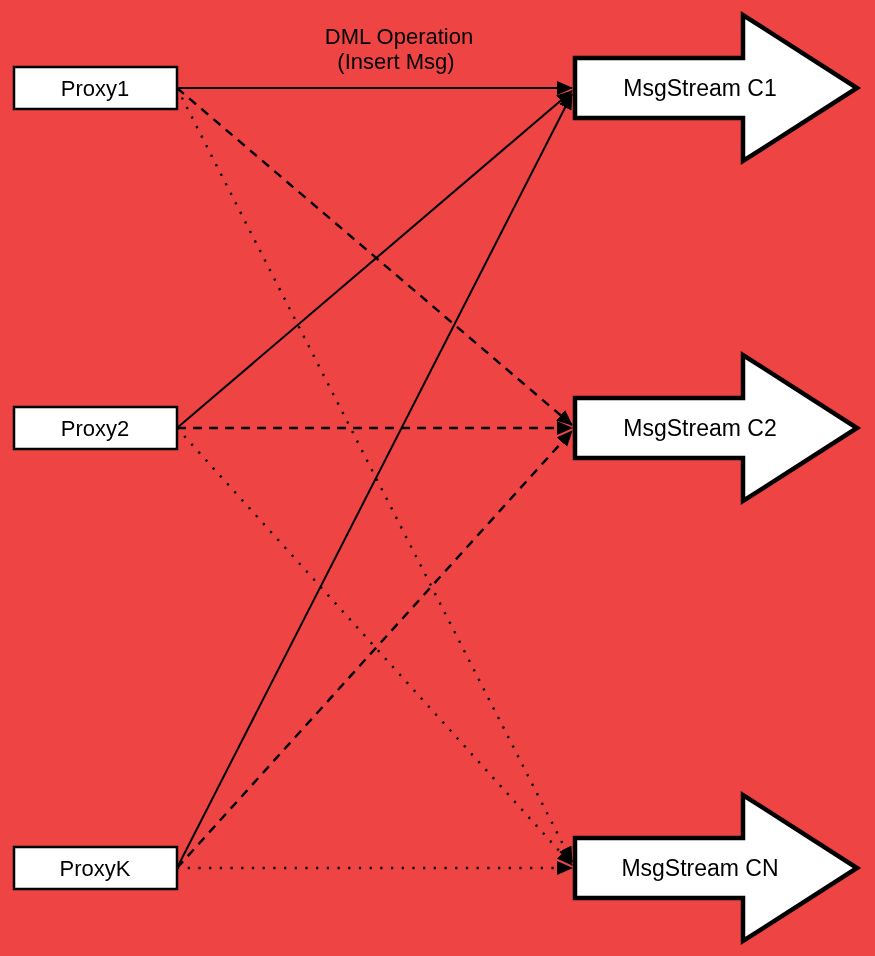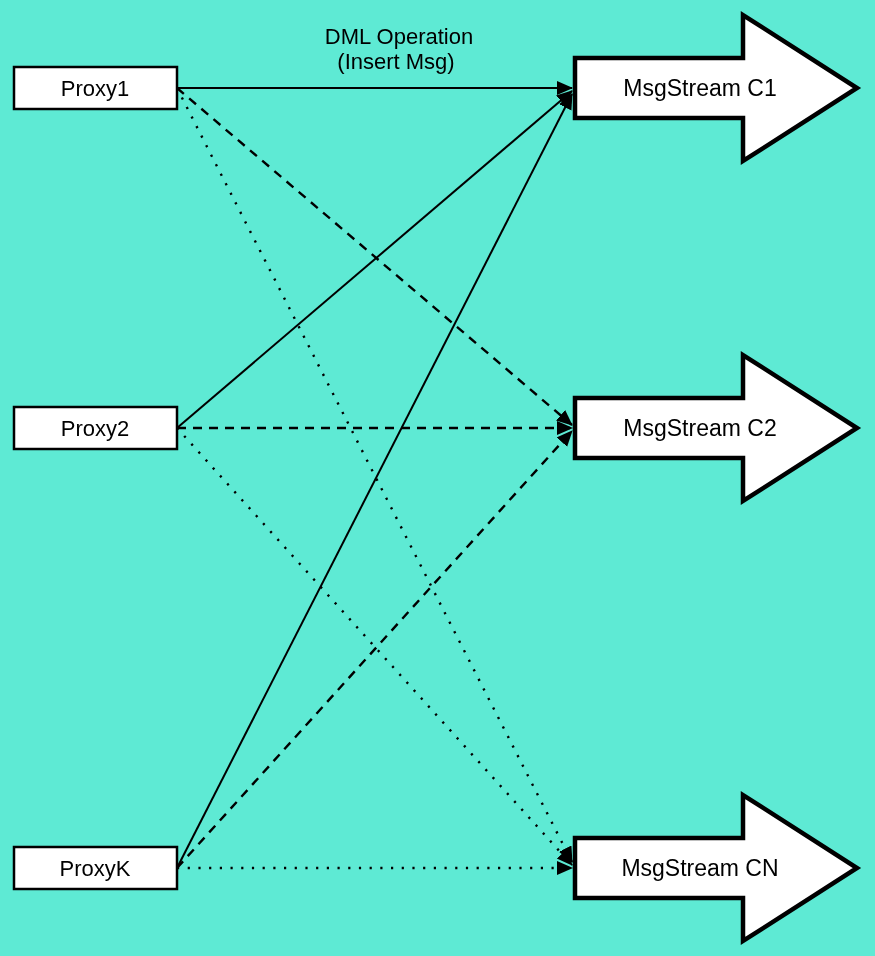--- a/index.html
+++ b/index.html
@@ -5,21 +5,21 @@
   html, body {
     margin: 0;
     padding: 0;
     background: #ffffff;
     font-family: "Liberation Sans", sans-serif;
   }
   .canvas {
     position: relative;
     width: 875px;
     height: 956px;
-    background: #5eead4;
+    background: #ef4444;
     overflow: hidden;
   }
   svg { display: block; }
   .node-box {
     fill: #ffffff;
     stroke: #000000;
     stroke-width: 2.5;
   }
   .stream-arrow {
     fill: #ffffff;

